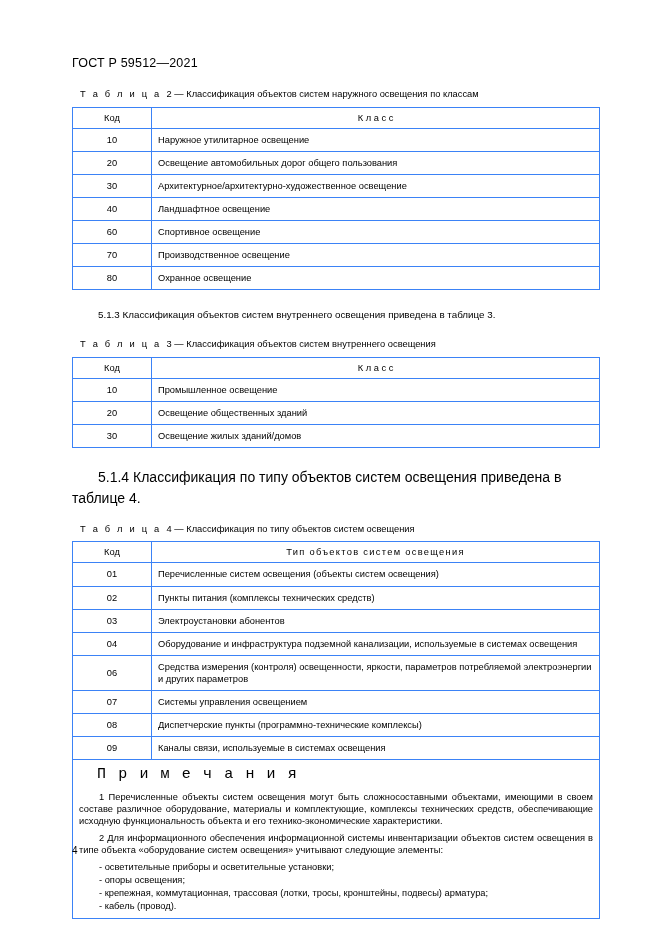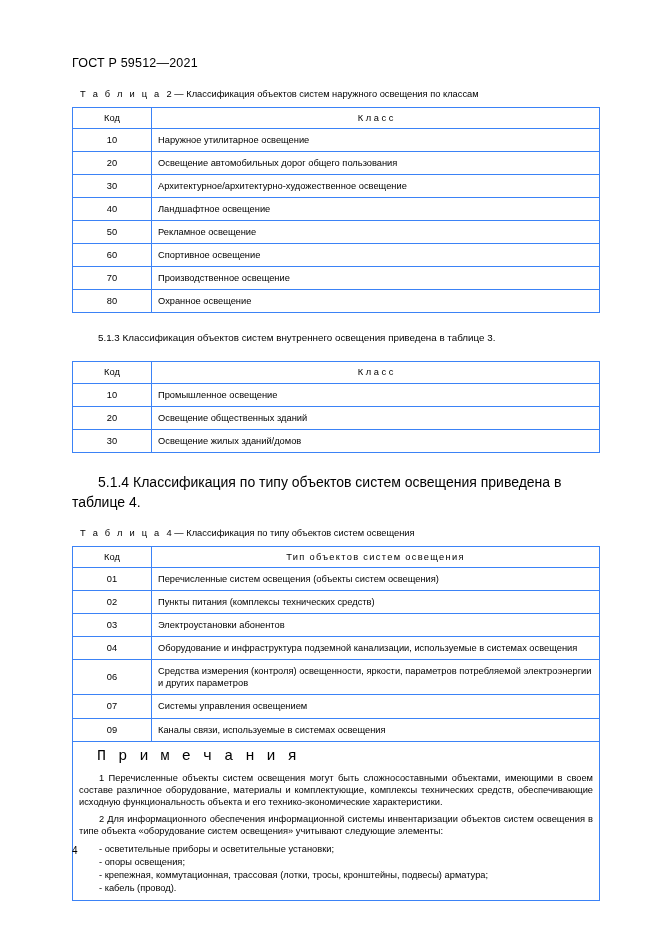--- a/index.html
+++ b/index.html
@@ -141,40 +141,40 @@
       </tr>
       <tr>
         <td class="code">30</td>
         <td class="klass">Архитектурное/архитектурно-художественное освещение</td>
       </tr>
       <tr>
         <td class="code">40</td>
         <td class="klass">Ландшафтное освещение</td>
       </tr>
       <tr>
-        <td class="code">50</td>
-        <td class="klass">Рекламное освещение</td>
-      </tr>
-      <tr>
         <td class="code">60</td>
         <td class="klass">Спортивное освещение</td>
       </tr>
       <tr>
         <td class="code">70</td>
         <td class="klass">Производственное освещение</td>
       </tr>
       <tr>
         <td class="code">80</td>
         <td class="klass">Охранное освещение</td>
       </tr>
     </tbody>
       </table>
 
     <p class="para">5.1.3 Классификация объектов систем внутреннего освещения приведена в таблице 3.</p>
 
+    <p class="table-caption">
+      <span class="sp">Т а б л и ц а</span>&nbsp;
+      <span>3</span>&nbsp;<span>—</span>&nbsp;<span>Классификация объектов систем внутреннего освещения</span>
+    </p>
     <table class="gost">
       <tbody>
           <tr>
         <th class="code">Код</th>
         <th class="klass-head">К л а с с</th>
       </tr>
       <tr>
         <td class="code">10</td>
         <td class="klass">Промышленное освещение</td>
       </tr>
@@ -219,20 +219,24 @@
       </tr>
       <tr>
         <td class="code">06</td>
         <td class="klass">Средства измерения (контроля) освещенности, яркости, параметров потребляемой электроэнергии и других параметров</td>
       </tr>
       <tr>
         <td class="code">07</td>
         <td class="klass">Системы управления освещением</td>
       </tr>
       <tr>
+        <td class="code">08</td>
+        <td class="klass">Диспетчерские пункты (программно-технические комплексы)</td>
+      </tr>
+      <tr>
         <td class="code">09</td>
         <td class="klass">Каналы связи, используемые в системах освещения</td>
       </tr>
       <tr>
         <td class="notes-cell" colspan="2">
           <div class="notes-title">П р и м е ч а н и я</div>
           <p class="notes-p">1 Перечисленные объекты систем освещения могут быть сложносоставными объектами, имеющими в своем составе различное оборудование, материалы и комплектующие, комплексы технических средств, обеспечивающие исходную функциональность объекта и его технико-экономические характеристики.</p>
           <p class="notes-p">2 Для информационного обеспечения информационной системы инвентаризации объектов систем освещения в типе объекта «оборудование систем освещения» учитывают следующие элементы:</p>
           <div class="notes-li">- осветительные приборы и осветительные установки;</div>
           <div class="notes-li">- опоры освещения;</div>

